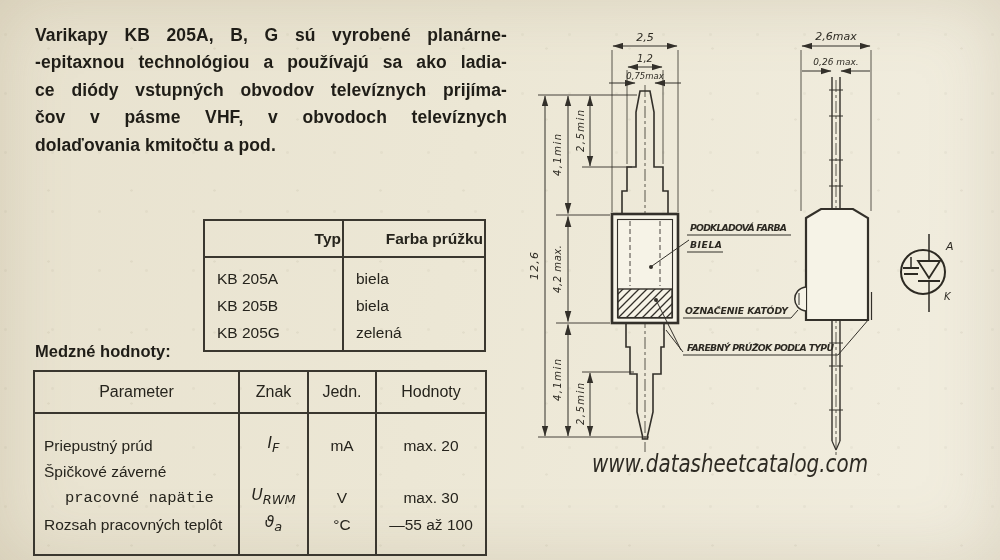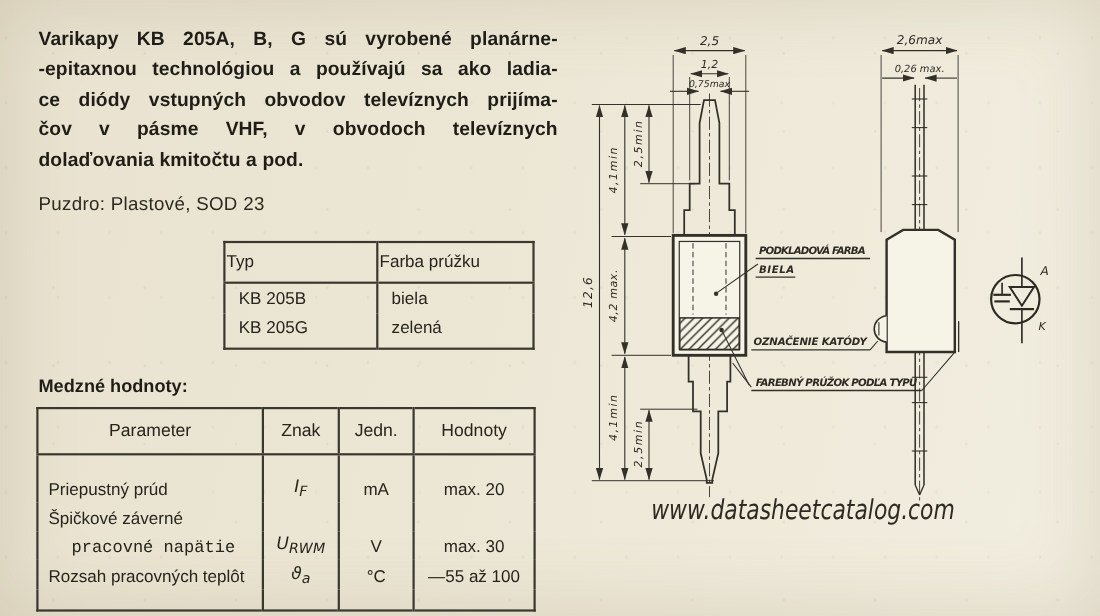--- a/index.html
+++ b/index.html
@@ -22,21 +22,21 @@
     font-weight:bold;font-size:17.5px;line-height:27.4px;
     text-align:justify;text-align-last:justify;letter-spacing:.1px;color:#1f1d17;
   }
   .para-line.last{text-align-last:left;}
   .puzdro{left:35px;top:176px;font-size:17px;letter-spacing:.3px;color:#2b2922;}
   
   .ttable{left:203px;top:219px;}
   .ttable table{border-collapse:collapse;width:281px;table-layout:fixed;}
   .ttable table{border:2.5px solid #3a372f;}
   .ttable th,.ttable td{font-weight:normal;font-size:15.5px;color:#26241d;}
-  .ttable th{height:33px;border-bottom:2px solid #3a372f;text-align:left;}
+  .ttable th{height:33px;border-bottom:2px solid #3a372f;text-align:right;font-weight:bold;}
   .ttable th+th, .ttable td+td{border-left:2px solid #3a372f;}
   .ttable td{height:25px;padding-left:12px;vertical-align:middle;}
   .ttable tr.first td{padding-top:8px;}
   .ttable tr.lastr td{padding-bottom:5px;}
   
   .limits-title{left:35px;top:342px;font-weight:bold;font-size:16.5px;color:#1f1d17;}
   .ltable{left:33px;top:370px;border-radius:14px;}
   .ltable table{border-collapse:collapse;width:452px;table-layout:fixed;border:2.5px solid #3a372f;}
   .ltable th{font-weight:normal;font-size:16px;height:38px;border-bottom:2px solid #3a372f;text-align:center;}
   .ltable th+th,.ltable td+td{border-left:2px solid #3a372f;}
@@ -63,35 +63,38 @@
 <div id="canvas">
 
   <div class="abs para">
     <div class="para-line">Varikapy KB 205A, B, G sú vyrobené planárne-</div>
     <div class="para-line">-epitaxnou technológiou a používajú sa ako ladia-</div>
     <div class="para-line">ce diódy vstupných obvodov televíznych prijíma-</div>
     <div class="para-line">čov v pásme VHF, v obvodoch televíznych</div>
     <div class="para-line last">dolaďovania kmitočtu a pod.</div>
   </div>
 
-  <div class="abs puzdro">Puzdro: Plastové, SOD 23</div>
 
   <div class="abs ttable">
     <table>
       <colgroup>
           <col style="width:139px">
           <col style="width:142px">
         </colgroup>
       <thead>
         <tr>
           <th>Typ</th>
           <th>Farba prúžku</th>
         </tr>
       </thead>
       <tbody>
+        <tr class="first">
+          <td>KB 205A</td>
+          <td>biela</td>
+        </tr>
         <tr>
           <td>KB 205B</td>
           <td>biela</td>
         </tr>
         <tr class="lastr">
           <td>KB 205G</td>
           <td>zelená</td>
         </tr>
       </tbody>
     </table>

